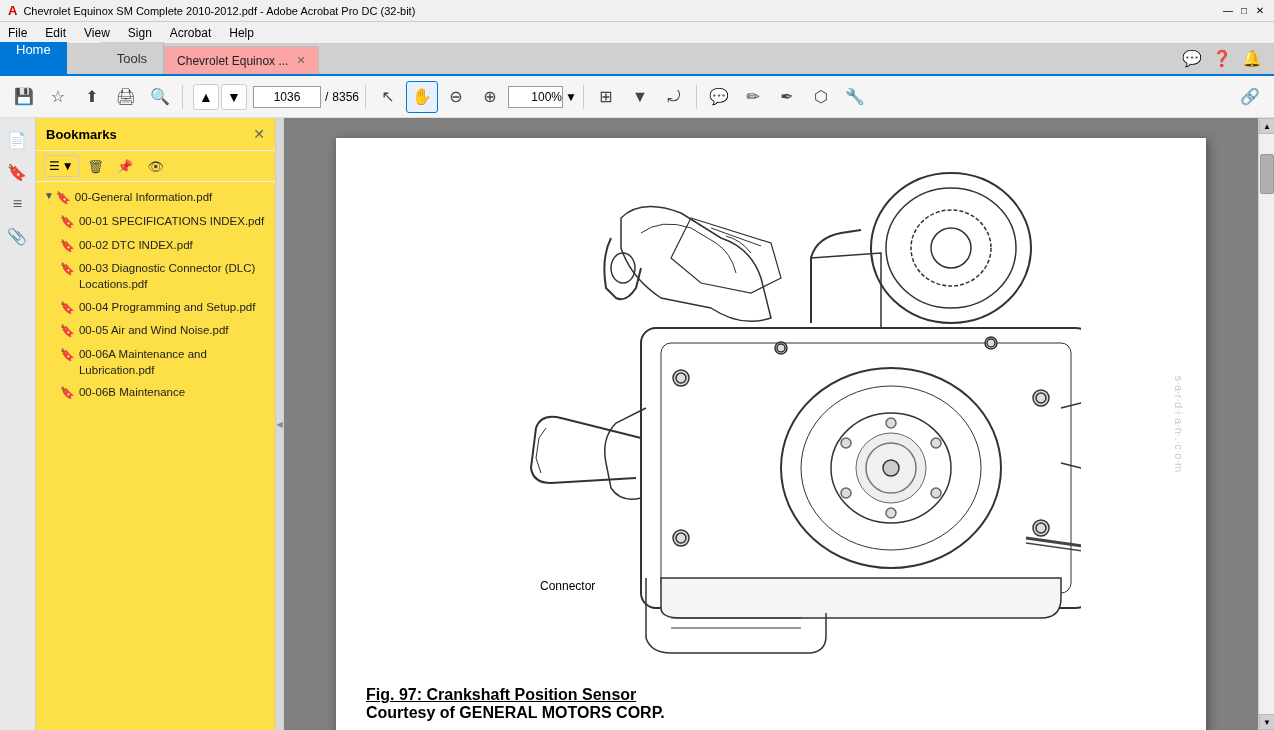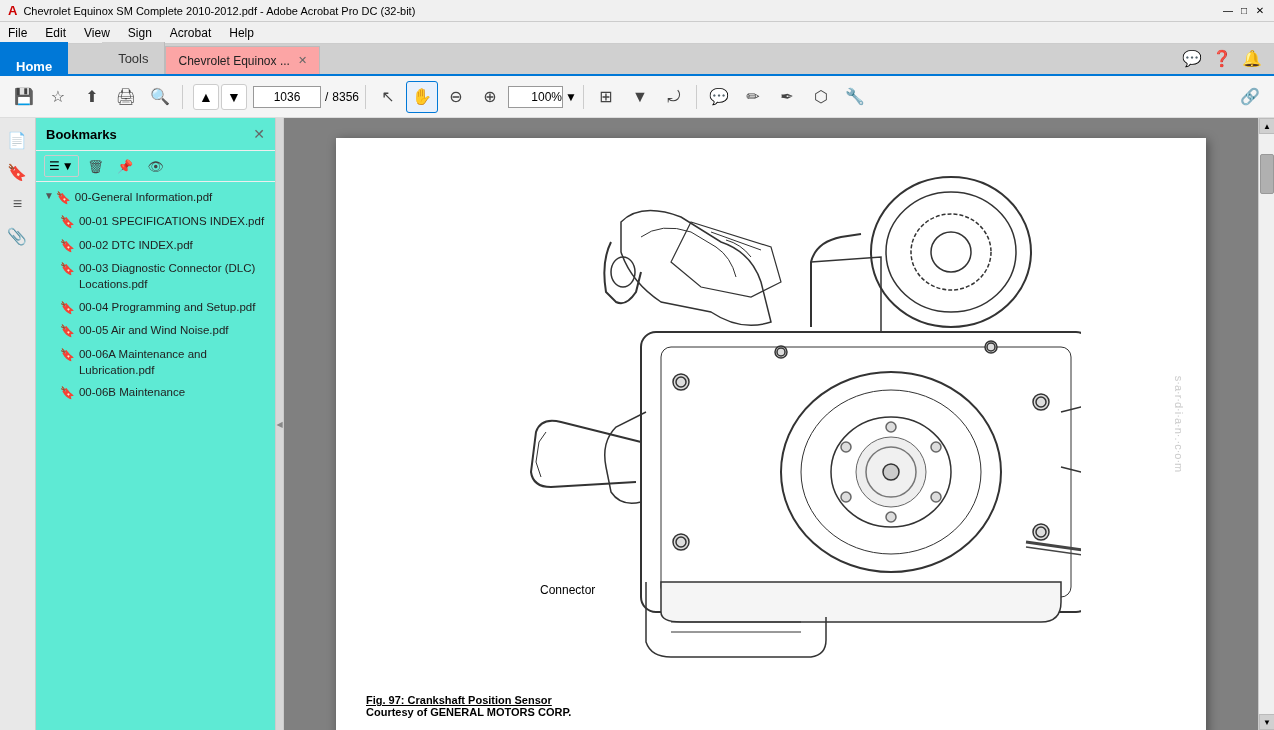--- a/index.html
+++ b/index.html
@@ -45,23 +45,23 @@
       align-items: flex-end;
       padding: 0 0;
       border-bottom: 2px solid #0078d7;
     }
     .tab-home {
       background: #0078d7;
       color: white;
       height: 32px;
       padding: 0 16px;
       display: flex;
-      align-items: flex-end;
+      align-items: flex-start;
       font-size: 13px;
-      font-weight: 700;
+      font-weight: 400;
       cursor: pointer;
     }
     .tab-tools {
       background: #d0d0d0;
       color: #333;
       height: 32px;
       padding: 0 16px;
       display: flex;
       align-items: center;
       font-size: 13px;
@@ -189,21 +189,21 @@
       cursor: pointer;
       border-radius: 3px;
       font-size: 16px;
       color: #555;
     }
     .side-icon.active { color: #0078d7; }
 
     
     #bookmark-panel {
       width: 240px;
-      background: #5eead4;
+      background: #fde047;
       border-right: 1px solid #ccc;
       display: flex;
       flex-direction: column;
     }
     #bookmark-header {
       display: flex;
       align-items: center;
       justify-content: space-between;
       padding: 8px 10px;
       border-bottom: 1px solid #eee;
@@ -308,21 +308,21 @@
     }
     
     #engine-diagram {
       width: 620px;
       height: 520px;
       position: relative;
     }
     #pdf-caption {
       text-align: left;
       padding: 8px 0 0 0;
-      font-size: 11px;
+      font-size: 16px;
       color: #000;
     }
     #pdf-caption strong { font-weight: bold; }
     #pdf-caption .caption-title { text-decoration: underline; font-weight: bold; }
 
     
     #right-scroll {
       width: 16px;
       background: #e0e0e0;
       border-left: 1px solid #ccc;

